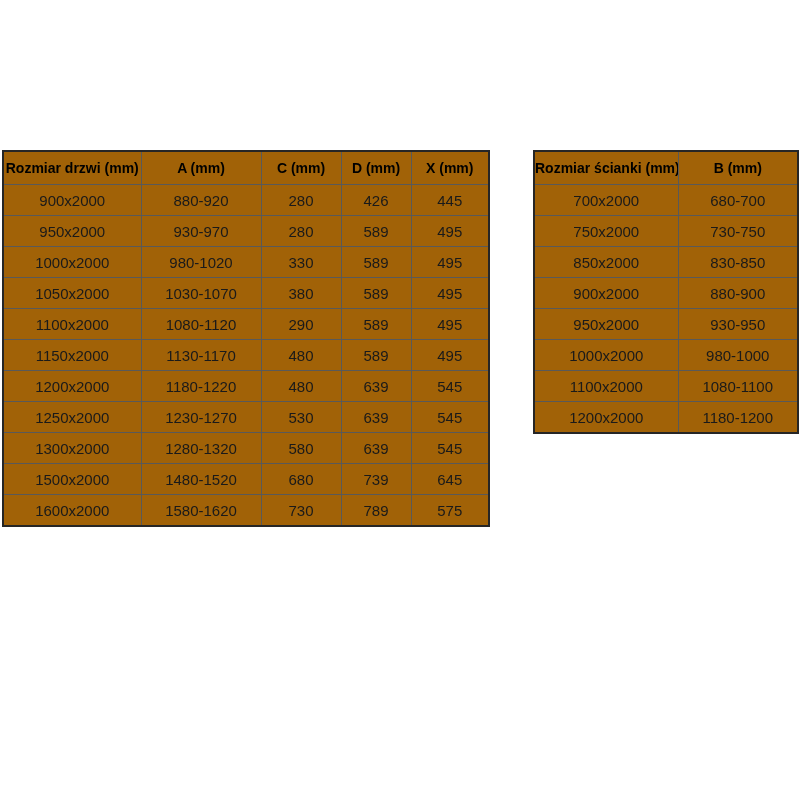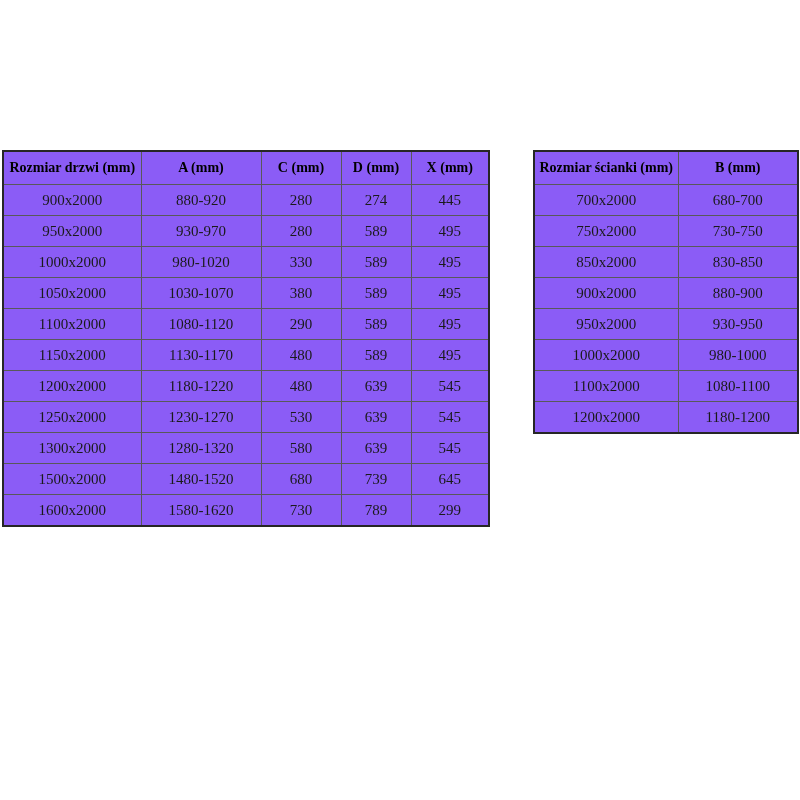--- a/index.html
+++ b/index.html
@@ -11,23 +11,22 @@
     height: 800px;
     background: #ffffff;
     position: relative;
     font-family: "Liberation Sans", sans-serif;
     color: #1a1a1a;
   }
   table.tbl {
     border-collapse: collapse;
     table-layout: fixed;
     position: absolute;
-    background: #8b5cf6;
+    background: #a16207;
     border: 2px solid #262626;
-    font-family: Liberation Serif, serif;
   }
   table.tbl th,
   table.tbl td {
     border: 1px solid #595959;
     text-align: center;
     vertical-align: middle;
     padding: 0;
     white-space: nowrap;
     overflow: hidden;
   }
@@ -71,21 +70,21 @@
         <th>C (mm)</th>
         <th>D (mm)</th>
         <th>X (mm)</th>
       </tr>
     </thead>
     <tbody>
       <tr>
         <td>900x2000</td>
         <td>880-920</td>
         <td>280</td>
-        <td>274</td>
+        <td>426</td>
         <td>445</td>
       </tr>
       <tr>
         <td>950x2000</td>
         <td>930-970</td>
         <td>280</td>
         <td>589</td>
         <td>495</td>
       </tr>
       <tr>
@@ -142,21 +141,21 @@
         <td>1480-1520</td>
         <td>680</td>
         <td>739</td>
         <td>645</td>
       </tr>
       <tr>
         <td>1600x2000</td>
         <td>1580-1620</td>
         <td>730</td>
         <td>789</td>
-        <td>299</td>
+        <td>575</td>
       </tr>
     </tbody>
   </table>
 
 <table class="tbl" id="walls-table">
   <colgroup>
     <col style="width:144px">
     <col style="width:120px">
   </colgroup>
 <thead>

